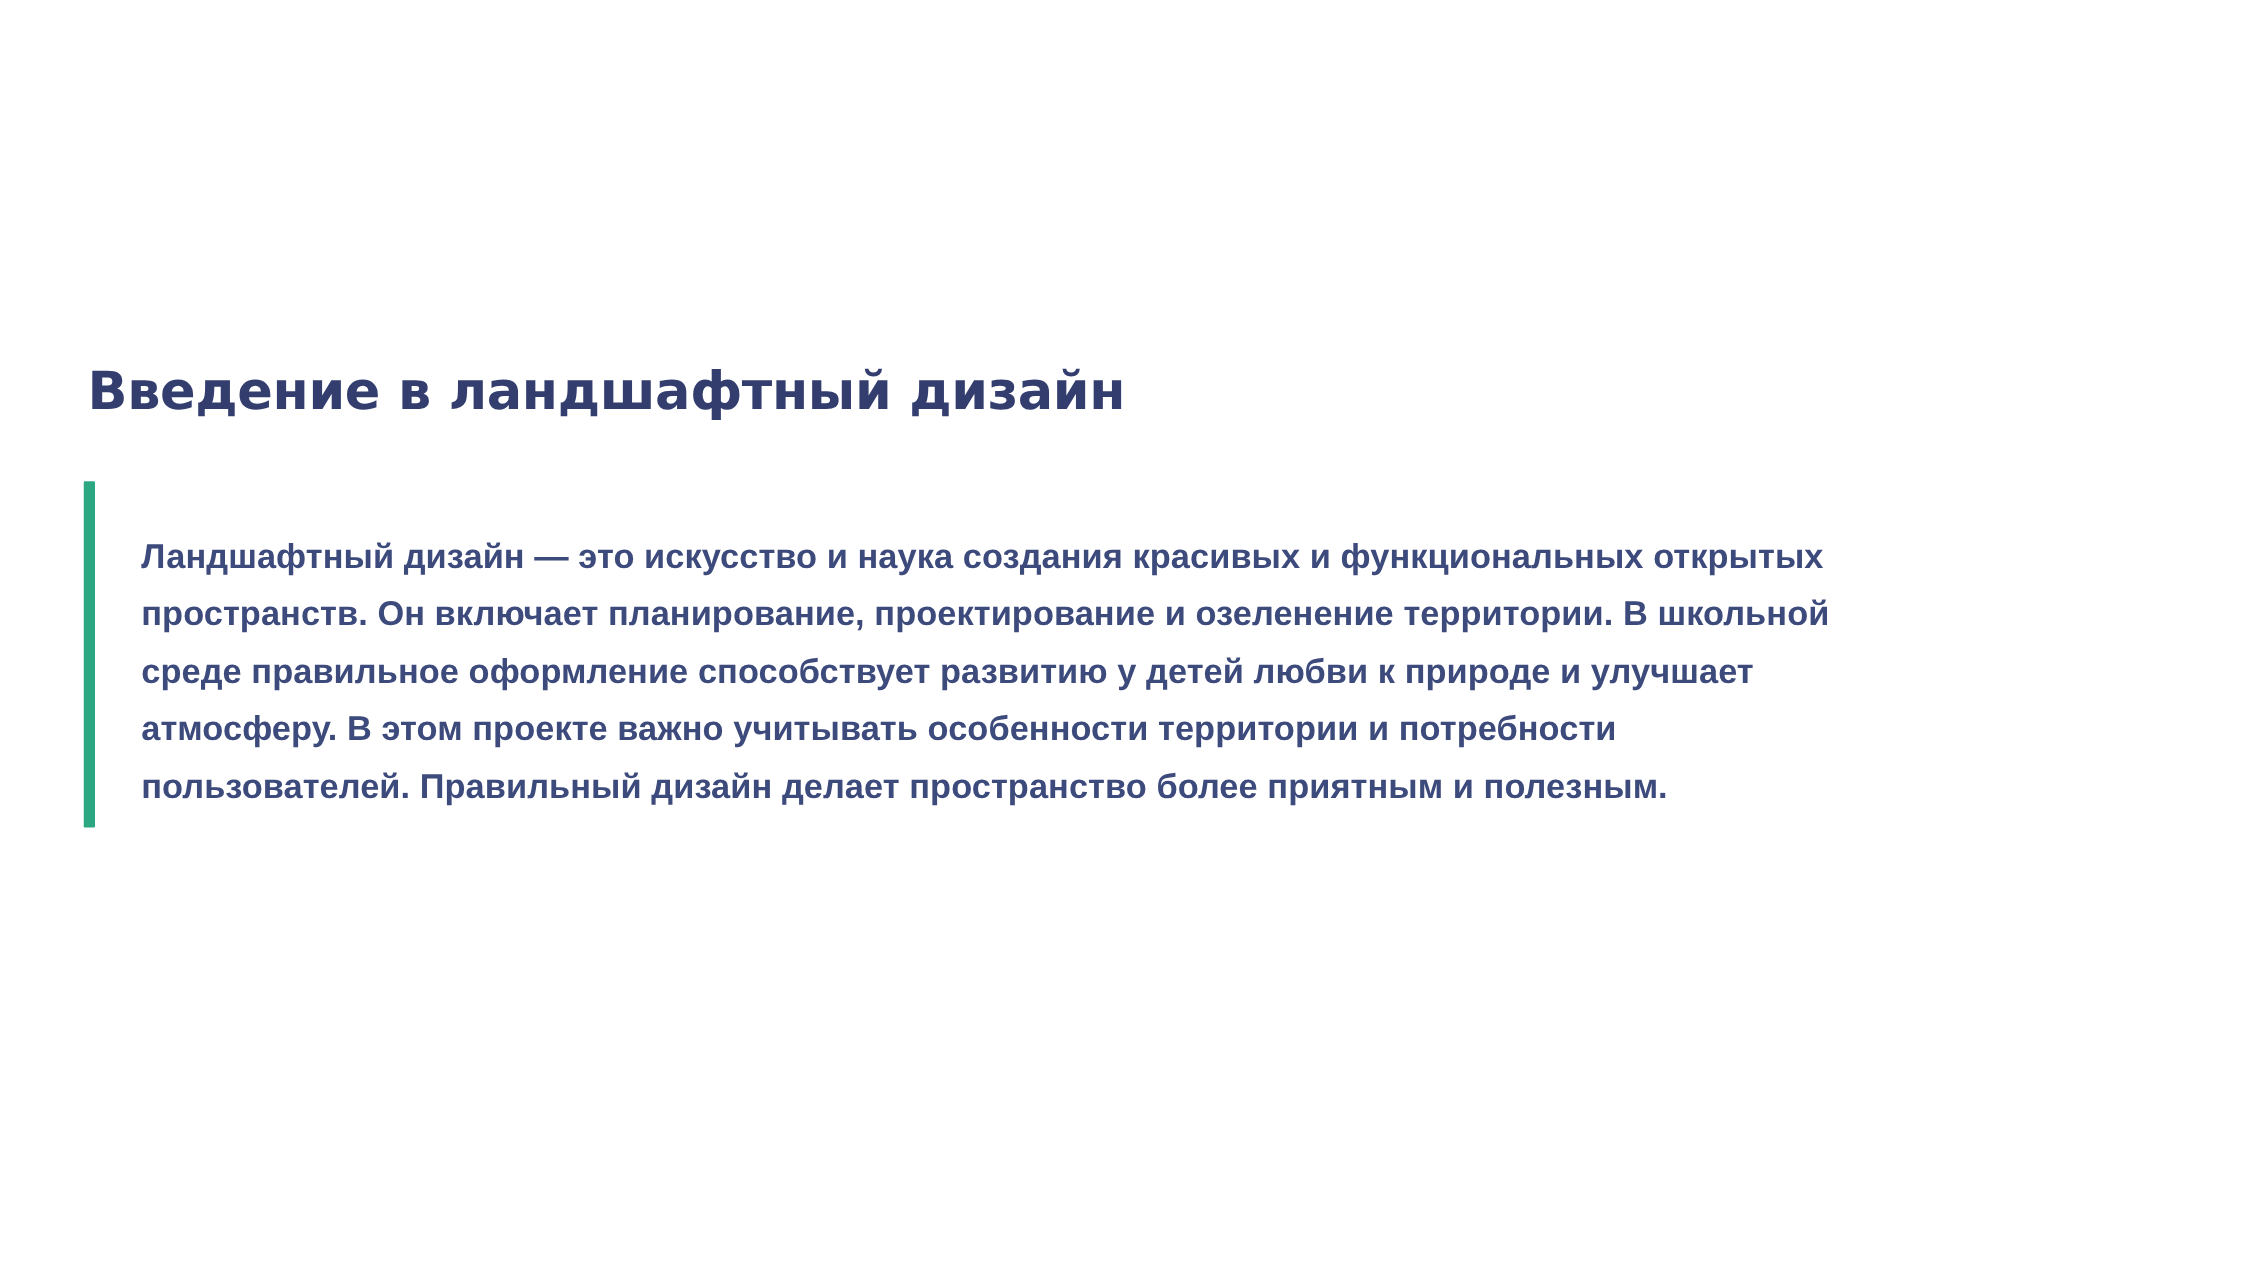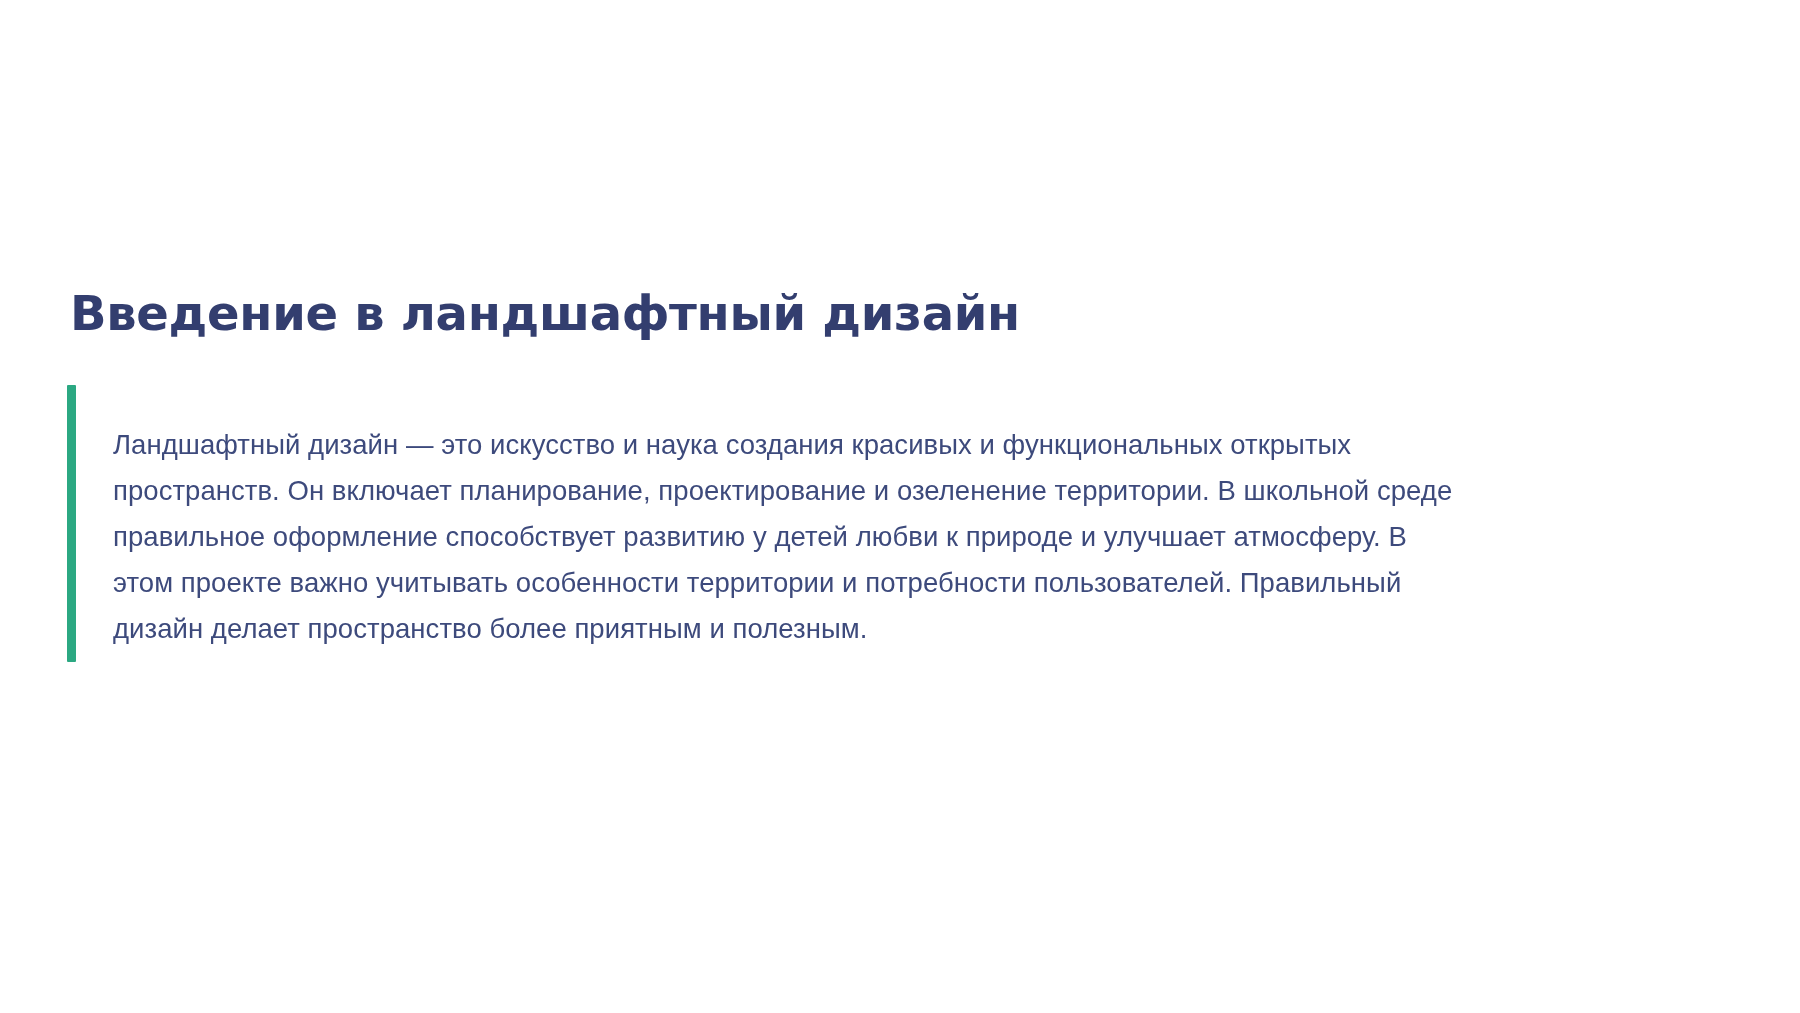--- a/index.html
+++ b/index.html
@@ -25,21 +25,21 @@
   }
 
   
   .slide-title {
     position: absolute;
     left: 70px;
     top: 277px;
     width: 1660px;
     margin: 0;
     font-family: "DejaVu Sans", "Liberation Sans", sans-serif;
-    font-size: 48px;
+    font-size: 42px;
     line-height: 72px;
     font-weight: 700;
     letter-spacing: -0.3px;
     color: #333E6F;
     white-space: nowrap;
   }
 
   
   .body-block {
     position: absolute;
@@ -63,21 +63,21 @@
     padding-left: 37px;
     padding-top: 37px;
     padding-bottom: 10px;
   }
 
   .body-text {
     margin: 0;
     font-family: "Liberation Sans", "DejaVu Sans", sans-serif;
     font-size: 27.5px;
     line-height: 46px;
-    font-weight: 400;
+    font-weight: 700;
     color: #3D4A7C;
     letter-spacing: 0.05px;
     text-align: left;
     max-width: 1360px;
   }
 </style>
 </head>
 <body>
 
 <div class="slide">

